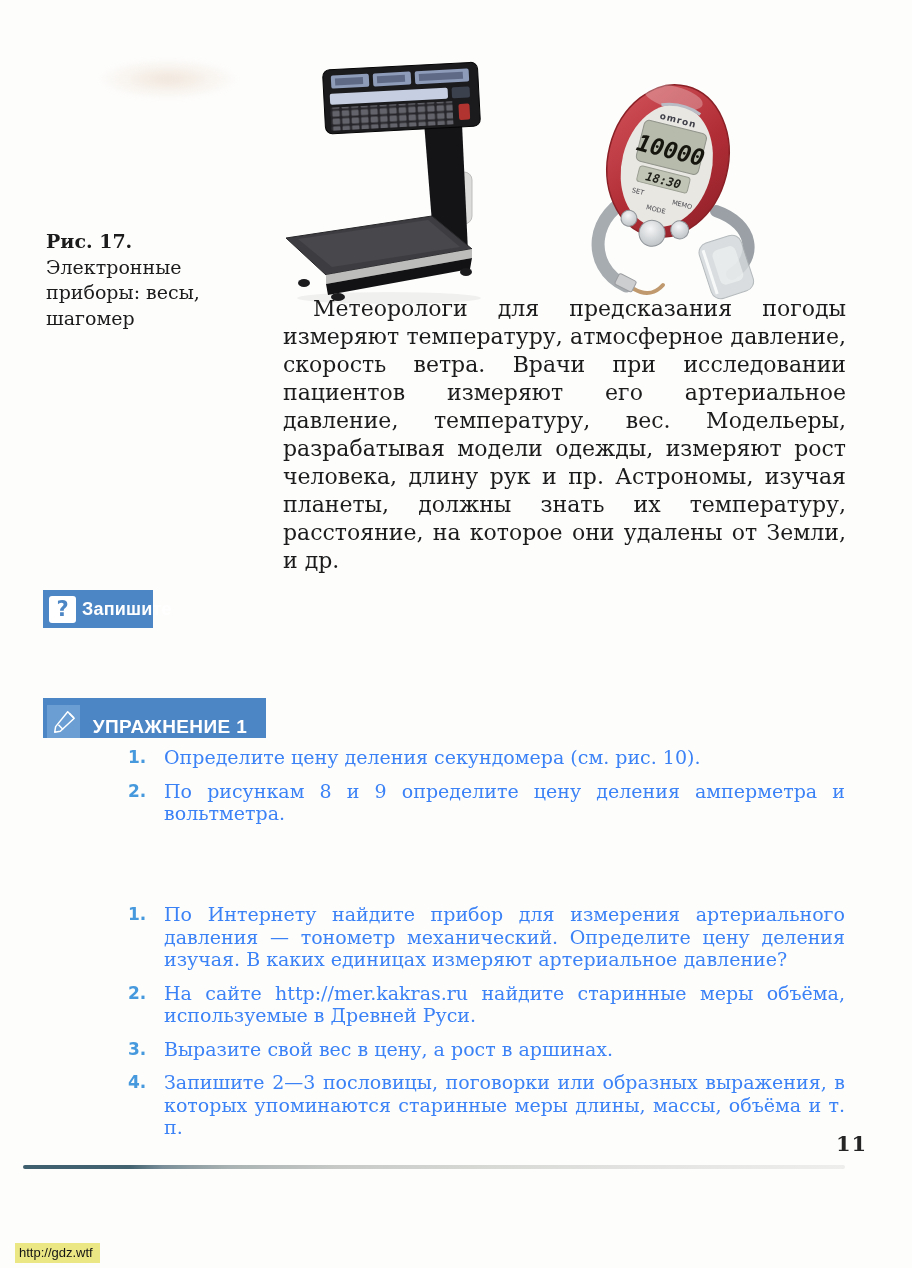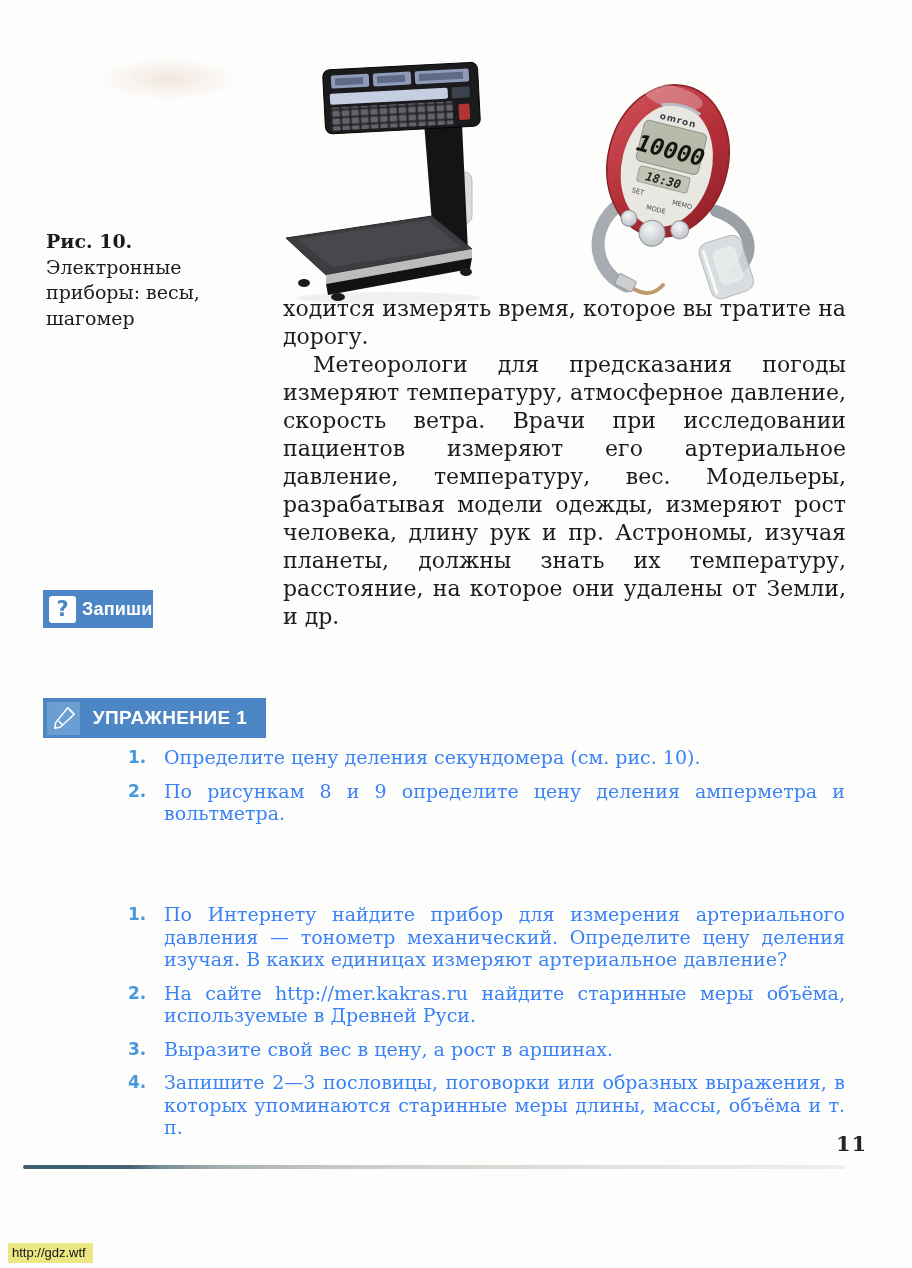--- a/index.html
+++ b/index.html
@@ -30,42 +30,42 @@
     background:#4d86c4;display:flex;align-items:center;box-sizing:border-box;padding:0 6px;gap:6px;}
   .qicon{width:27px;height:27px;background:#ffffff;border-radius:3px;flex:0 0 auto;
     display:flex;align-items:center;justify-content:center;
     font:bold 21px "DejaVu Sans",sans-serif;color:#4d86c4;}
   .qlabel{color:#ffffff;font:bold 18px "Liberation Sans",sans-serif;letter-spacing:0.2px;}
   .q-text{position:absolute;left:163px;top:590px;width:682px;margin:0;
     font-size:19px;line-height:23px;text-align:justify;color:#1d1d1d;}
   .qnum{font:bold 17px "DejaVu Sans",sans-serif;color:#4699dd;padding-right:2px;}
   
   .banner{position:absolute;left:43px;height:40px;background:#4d86c4;
-    display:flex;align-items:center;box-sizing:border-box;}
+    display:flex;align-items:flex-end;box-sizing:border-box;}
   .banner-exercise{top:698px;width:223px;}
   .banner-task{top:855px;width:190px;}
   .bicon{width:33px;height:33px;margin-left:4px;flex:0 0 auto;
     display:flex;align-items:center;justify-content:center;}
   .pencil-box{background:#6b9fd4;}
   .btitle{flex:1;text-align:center;color:#ffffff;
     font:bold 19px "Liberation Sans",sans-serif;letter-spacing:0.4px;white-space:nowrap;padding-right:6px;}
   
   .items{position:absolute;left:128px;width:717px;}
   .items-exercise{top:746px;}
   .items-task{top:903px;}
   .item{display:grid;grid-template-columns:36px 1fr;margin-bottom:11px;}
   .inum{font:bold 17px "DejaVu Sans",sans-serif;color:#4699dd;padding-top:1px;}
   .itext{display:block;font-size:19px;line-height:22.5px;text-align:justify;color:#3b82f6;}
   
   .page-number{position:absolute;left:836px;top:1131px;
     font:bold 21px "DejaVu Serif",serif;color:#252525;letter-spacing:1px;}
   .footer-rule{position:absolute;left:23px;top:1165px;width:822px;height:4px;border-radius:2px;
     background:linear-gradient(to right,#3e5f6e 0%,#436371 13%,#7a8f99 17%,#a9b2b2 25%,
       #c6c9c6 38%,#d6d8d4 55%,#e3e4e1 75%,#eeeeec 100%);}
-  .watermark{position:absolute;left:8px;top:1243px;background:#ebe784;color:#141414;
+  .watermark{position:absolute;left:15px;top:1243px;background:#ebe784;color:#141414;
     font:13px "Liberation Sans",sans-serif;padding:2px 7px 3px 4px;text-decoration:none;}
 </style>
 </head>
 <body>
 
 <div class="page">
 
   <div class="smudge"></div>
 
   <div class="scale-art">
@@ -139,24 +139,23 @@
         <text x="74" y="154" font-family="DejaVu Sans, sans-serif" font-size="6.5" fill="#4a4a50">SET</text>
         <text x="116" y="156" font-family="DejaVu Sans, sans-serif" font-size="6.5" fill="#4a4a50">MEMO</text>
         <text x="92" y="167" font-family="DejaVu Sans, sans-serif" font-size="6.5" fill="#4a4a50">MODE</text>
         <circle cx="78" cy="180" r="8" fill="url(#silverGrad)" stroke="#8f9498"></circle>
         <circle cx="104" cy="189" r="13" fill="url(#silverGrad)" stroke="#8f9498"></circle>
         <circle cx="130" cy="179" r="9" fill="url(#silverGrad)" stroke="#8f9498"></circle>
       </g>
     </svg>
   </div>
 
-  <p class="caption"><b>Рис. 10.</b> <span>Электронные приборы: весы, шагомер</span></p>
+  <p class="caption"><b>Рис. 17.</b> <span>Электронные приборы: весы, шагомер</span></p>
 
   <div class="body-text">
-    <p>ходится измерять время, которое вы тратите на дорогу.</p>
     <p class="indent">Метеорологи для предсказания погоды измеряют температуру, атмосферное давление, скорость ветра. Врачи при исследовании пациентов измеряют его артериальное давление, температуру, вес. Модельеры, разрабатывая модели одежды, измеряют рост человека, длину рук и пр. Астрономы, изучая планеты, должны знать их температуру, расстояние, на которое они удалены от Земли, и др.</p>
   </div>
 
   <div class="q-badge">
     <span class="qicon">?</span>
     <span class="qlabel">Запишите</span>
   </div>
 
   <div class="banner banner-exercise">
     <span class="bicon pencil-box">

